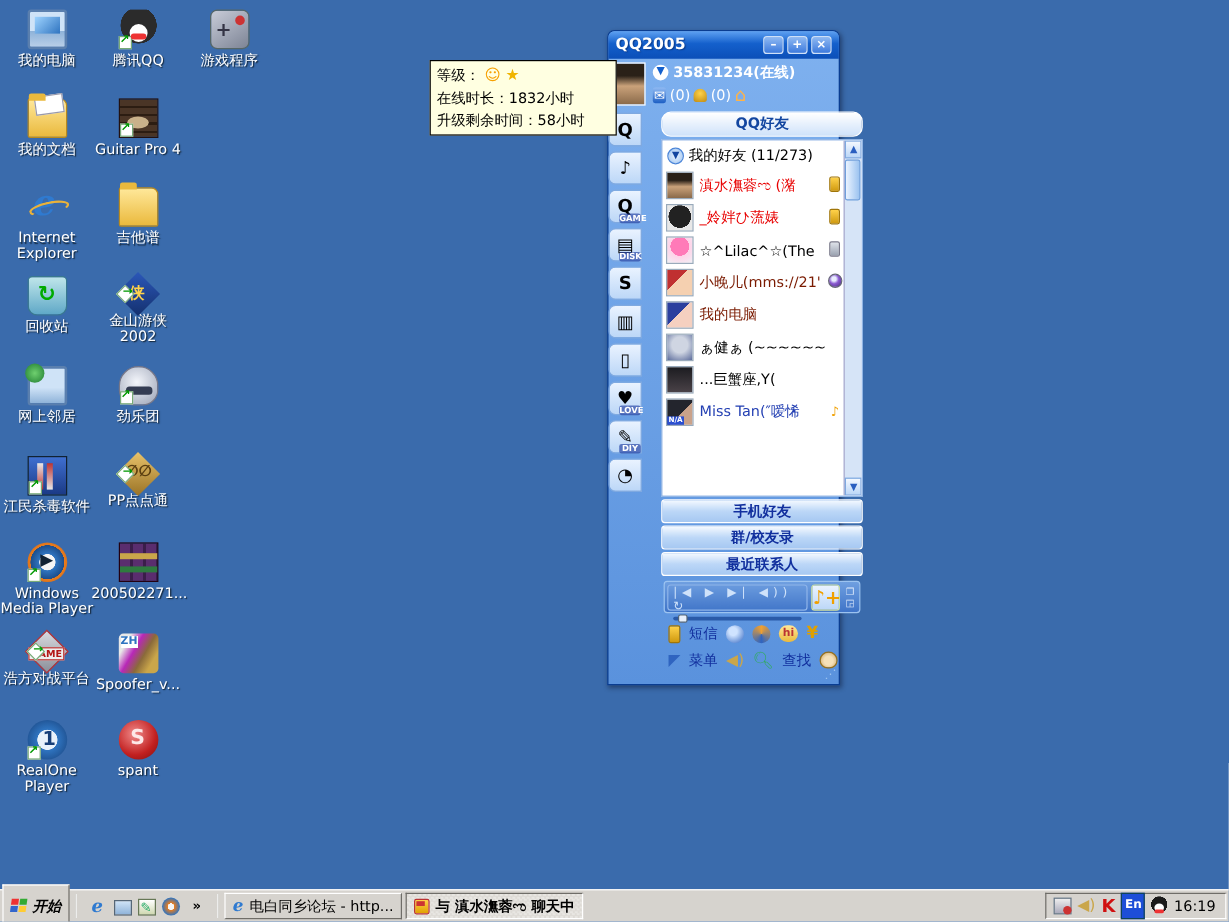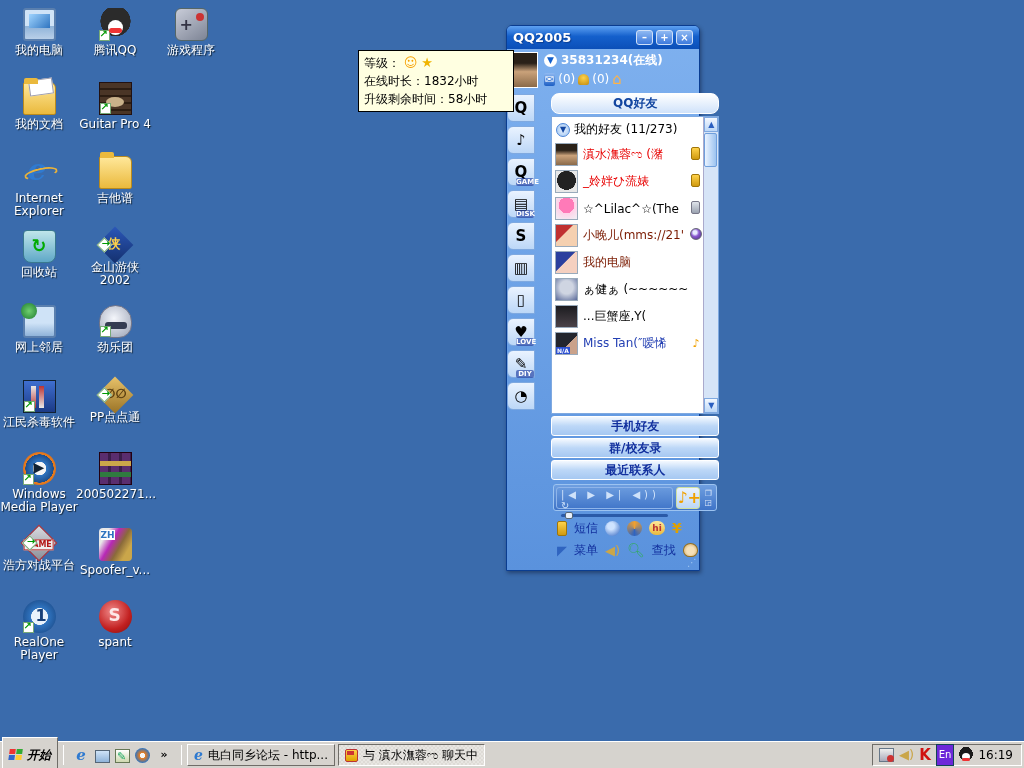--- a/index.html
+++ b/index.html
@@ -139,31 +139,31 @@
   .tb-sep { width:1px; height:20px; background:#9a9890; border-right:1px solid #fff; margin:0 2px; }
   #quicklaunch { display:flex; align-items:center; gap:5px; padding:0 3px; }
   .ql { width:18px; height:18px; text-align:center; line-height:18px; font-size:13px; }
   .ql-ie { color:#2f7ad0; font:bold italic 15px "DejaVu Serif",serif; }
   .ql-desk { background:linear-gradient(#cfe3f7,#8fb3d9); border:1px solid #567; width:15px; height:13px; margin-top:2px; }
   .ql-edit { background:linear-gradient(#fff,#cfd8b0); border:1px solid #675; width:15px; height:14px; margin-top:2px; position:relative; }
   .ql-edit:before{content:"✎";position:absolute;left:1px;top:-2px;font-size:11px;color:#2a6;}
   .ql-wmp { background:radial-gradient(circle,#f5f5f5 25%,#e87c1e 27%,#2f74c0 70%); border-radius:50%; width:15px; height:15px; margin-top:1px; }
   .ql-more { font-weight:bold; font-size:11px; }
   .taskbtn { display:flex; align-items:center; gap:5px; height:22px; padding:0 6px; max-width:170px; white-space:nowrap; overflow:hidden; }
-  .taskbtn.active { background:repeating-conic-gradient(#e8e6e2 0 25%,#dedbd6 0 50%) 0 0/4px 4px; border-color:#6f6d68 #fff #fff #6f6d68; font-weight:normal; }
+  .taskbtn.active { background:repeating-conic-gradient(#e8e6e2 0 25%,#dedbd6 0 50%) 0 0/4px 4px; border-color:#6f6d68 #fff #fff #6f6d68; font-weight:bold; }
   .t-ie { color:#2f7ad0; font:bold italic 14px "DejaVu Serif",serif; }
   .t-chat { display:inline-block; width:13px; height:13px; background:linear-gradient(#ffd24a,#e0a000); border:1px solid #b33; border-radius:2px; position:relative; }
   .t-chat:before{content:"";position:absolute;left:1px;top:1px;width:7px;height:4px;background:#c33;}
   #tray { margin-left:auto; display:flex; align-items:center; gap:5px; height:22px; padding:0 8px 0 6px; }
   .tray-ico { font-size:12px; line-height:18px; }
   .ti-sched { width:15px; height:14px; background:linear-gradient(#eee,#aab); border:1px solid #678; position:relative; }
   .ti-sched:before{content:"";position:absolute;right:-1px;bottom:-1px;width:7px;height:7px;border-radius:50%;background:#c33;}
   .ti-vol { color:#caa64a; font-size:13px; }
   .ti-k { color:#d01010; font-weight:bold; font-size:15px; }
-  .ti-en { background:#6d28d9; color:#fff; font-size:10px; padding:1px 2px; border:1px solid #145; }
+  .ti-en { background:#1d4ed8; color:#fff; font-size:10px; padding:1px 2px; border:1px solid #145;font-weight:bold; }
   .ti-qq { width:14px; height:16px; background:radial-gradient(circle at 50% 42%,#1a1a1a 58%,transparent 59%); position:relative; }
   .ti-qq:before{content:"";position:absolute;left:3px;top:6px;width:8px;height:7px;border-radius:50%;background:#fff;}
   .ti-qq:after{content:"";position:absolute;left:3px;top:11px;width:8px;height:3px;background:#e33;border-radius:2px;}
   #clock { font-size:12px; }
 </style>
 </head>
 <body>
 
 <div id="screen">
 

